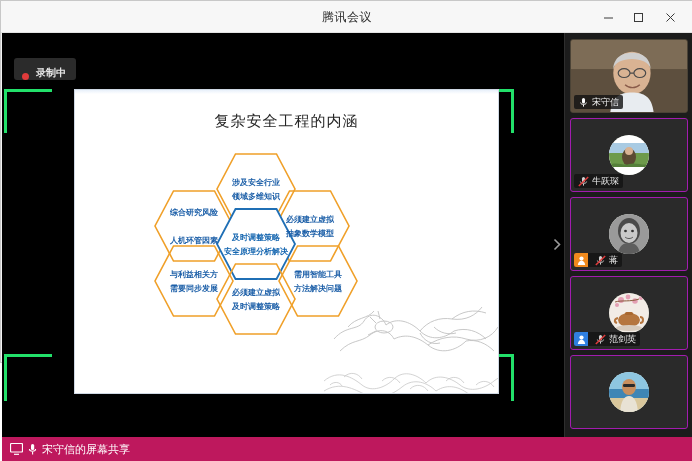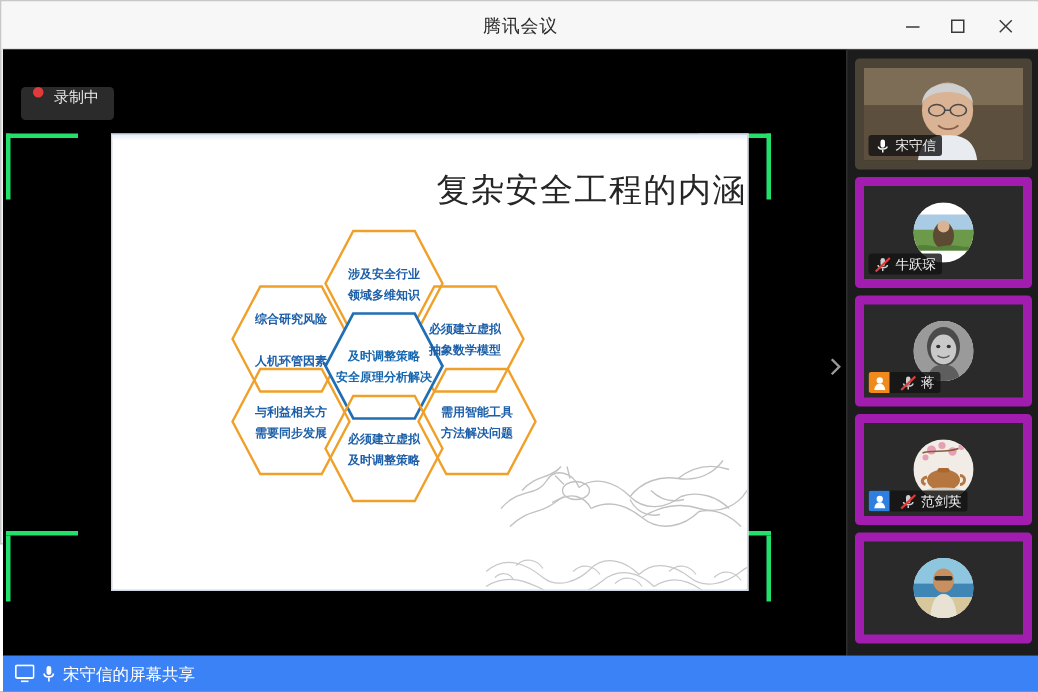--- a/index.html
+++ b/index.html
@@ -70,21 +70,21 @@
   .corner.tr i.v { right: 0; top: 0; width: 3px; height: 44px; }
   .corner.br { left: 512px; top: 324px; }
   .corner.br i.h { right: 0; bottom: 0; width: 48px; height: 3px; }
   .corner.br i.v { right: 0; top: 0; width: 3px; height: 44px; }
 
   
   #recording {
     position: absolute; left: 12px; top: 25px;
     height: 22px; padding: 0 10px 0 8px;
     background: #2b2b2b; border-radius: 3px;
-    display: flex; align-items: flex-start; gap: 7px;
+    display: flex; align-items: flex-end; gap: 7px; font-weight: bold;
   }
   #recording .dot {
     width: 7px; height: 7px; border-radius: 50%;
     background: #e03b3b; flex: none;
   }
   #recording .lbl { font-size: 10px; color: #e8e8e8; }
 
   
   #slide {
     position: absolute; left: 72px; top: 56px;
@@ -92,22 +92,22 @@
     background: #ffffff;
     border: 1px solid #cfd8e4;
     overflow: hidden;
   }
   #slide .topstripe {
     position: absolute; left: 0; top: 0; width: 100%; height: 4px;
     background: linear-gradient(to bottom, #e8f0fa, #ffffff);
   }
   #slide-title {
     position: absolute; left: 0; top: 22px; width: 100%;
-    text-align: right;
-    font-size: 22px; color: #262626;
+    text-align: center;
+    font-size: 15px; color: #262626;
     letter-spacing: 1px;
   }
 
   
   #hexwrap { position: absolute; left: 52px; top: 62px; width: 260px; height: 180px; }
   .hex {
     position: absolute; width: 82px; height: 74px;
     display: flex; flex-direction: column;
     align-items: center; justify-content: center;
     gap: 3px;
@@ -146,21 +146,21 @@
     background: #1c1c1c;
     border-left: 1px solid #2e2e2e;
     padding: 6px 5px;
     overflow: hidden;
   }
   .tile {
     position: relative;
     width: 118px; height: 74px;
     margin-bottom: 5px;
     background: #2a2a2a;
-    border: 6px solid #a21caf;
+    border: 1px solid #a21caf;
     border-radius: 3px;
     overflow: hidden;
   }
   .tile.video { background: #3b3427; border-color: #4b4336; }
   .tile .vidimg {
     position: absolute; left: 0; top: 0; width: 100%; height: 100%;
   }
   .tile .avatar {
     position: absolute; left: 50%; top: 50%;
     transform: translate(-50%, -50%);
@@ -190,21 +190,21 @@
   }
   .namebar .pname {
     font-size: 9px; color: #f0f0f0; white-space: nowrap;
     line-height: 14px;
   }
 
   
   #bottombar {
     position: absolute; left: 1px; top: 436px;
     width: 690px; height: 24px;
-    background: #3b82f6;
+    background: #be185d;
     display: flex; align-items: center;
     padding-left: 8px; gap: 5px;
   }
   #bottombar .bicon { display: flex; align-items: center; }
   #bottombar .blabel { font-size: 11px; color: #ffffff; }
 </style>
 </head>
 <body>
 
 <div id="app">

